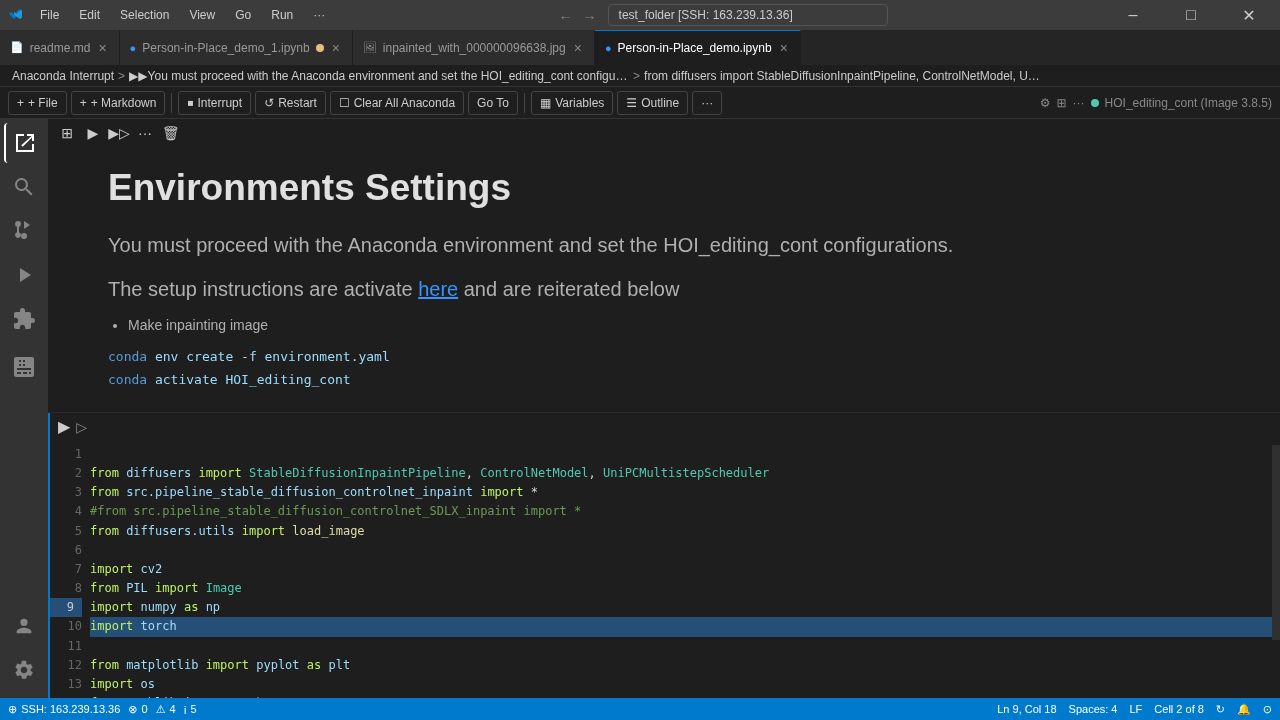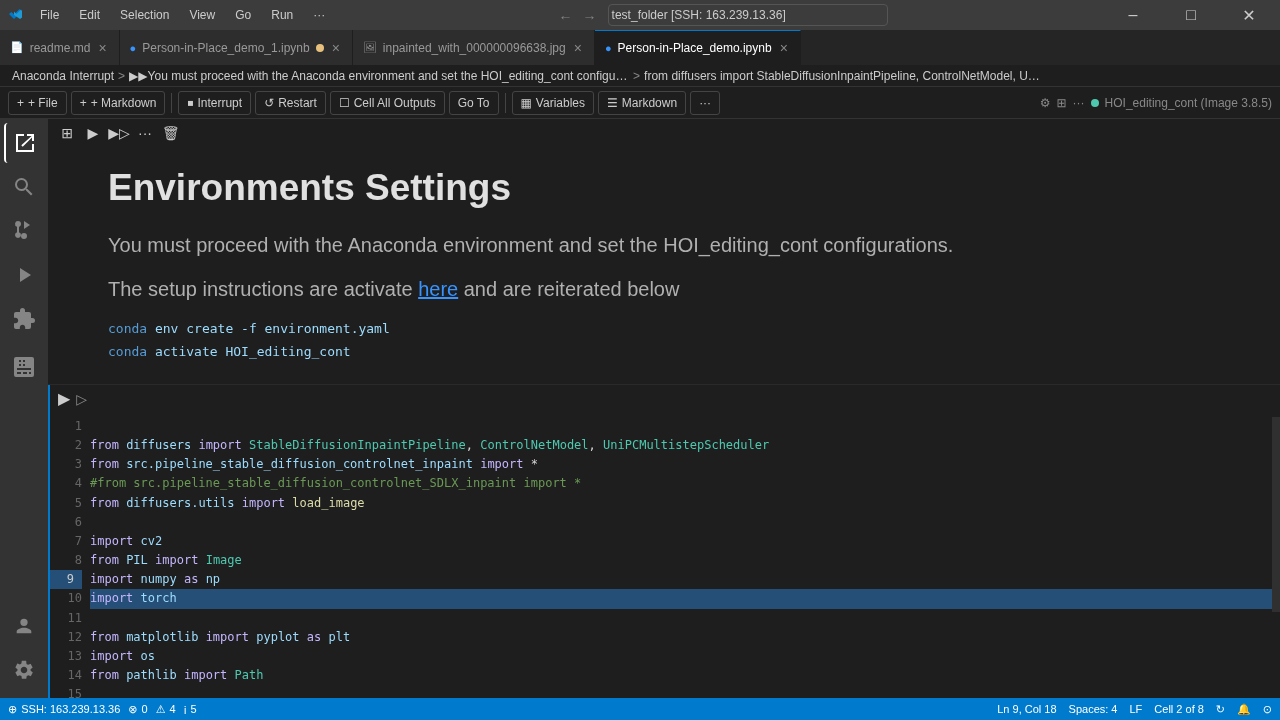--- a/index.html
+++ b/index.html
@@ -50,21 +50,21 @@
       width: 20px; height: 20px;
       display: flex; align-items: center; justify-content: center;
       color: #858585;
       cursor: pointer;
       font-size: 14px;
     }
     #search-bar {
       background: #3c3c3c;
       border: 1px solid #555;
       border-radius: 4px;
-      padding: 2px 3px;
+      padding: 2px 10px;
       color: #ccc;
       font-size: 12px;
       width: 280px;
       height: 22px;
       display: flex;
       align-items: center;
     }
     #title-bar-right {
       display: flex;
       align-items: center;
@@ -320,21 +320,21 @@
     }
     #code-lines {
       flex: 1;
       font-family: 'Consolas', monospace;
       font-size: 12px;
       line-height: 1.6;
       color: #d4d4d4;
       white-space: pre;
       overflow-x: auto;
     }
-    .c-kw { color: #c4b5fd; margin-top: 43px; } 
+    .c-kw { color: #bef264; margin-top: 43px; } 
     .c-fn { color: #dcdcaa; }
     .c-cls { color: #4ec9b0; }
     .c-var { color: #9cdcfe; }
     .c-comment { color: #6a9955; }
 
     
     ::-webkit-scrollbar { width: 8px; height: 8px; }
     ::-webkit-scrollbar-track { background: #1e1e1e; }
     ::-webkit-scrollbar-thumb { background: #424242; border-radius: 4px; }
 
@@ -452,33 +452,33 @@
   <button class="nb-btn">
     <span>⏹</span>
     <span>Interrupt</span>
   </button>
   <button class="nb-btn">
     <span>↺</span>
     <span>Restart</span>
   </button>
   <button class="nb-btn">
     <span>☐</span>
-    <span>Cell All Outputs</span>
+    <span>Clear All Anaconda</span>
   </button>
   <button class="nb-btn">
     <span>Go To</span>
   </button>
   <div class="nb-sep"></div>
   <button class="nb-btn">
     <span>▦</span>
     <span>Variables</span>
   </button>
   <button class="nb-btn">
     <span>☰</span>
-    <span>Markdown</span>
+    <span>Outline</span>
   </button>
   <button class="nb-btn">
     <span>···</span>
   </button>
   <div id="kernel-info">
     <span>⚙</span>
     <span>⊞</span>
     <span>···</span>
     <span class="kernel-circle"></span>
     <span>HOI_editing_cont (Image 3.8.5)</span>
@@ -543,20 +543,23 @@
     </div>
 
     <div id="editor-area">
 
       <div id="markdown-section">
         <div class="md-title">Environments Settings</div>
         <p class="md-para">You must proceed with the Anaconda environment and set the HOI_editing_cont configurations.</p>
         <p class="md-para">
           <span>The setup instructions are activate </span><span class="md-link">here</span><span> and are reiterated below</span>
         </p>
+        <ul class="md-list">
+          <li>Make inpainting image</li>
+        </ul>
         <div class="md-code-block">
           <div><span class="kw">conda</span> env create -f environment.yaml</div>
           <div><span class="kw">conda</span> activate HOI_editing_cont</div>
         </div>
       </div>
 
       <div id="code-cell">
         <div id="code-cell-header">
           <span class="run-btn">▶</span>
           <span class="run-btn-small">▷</span>

